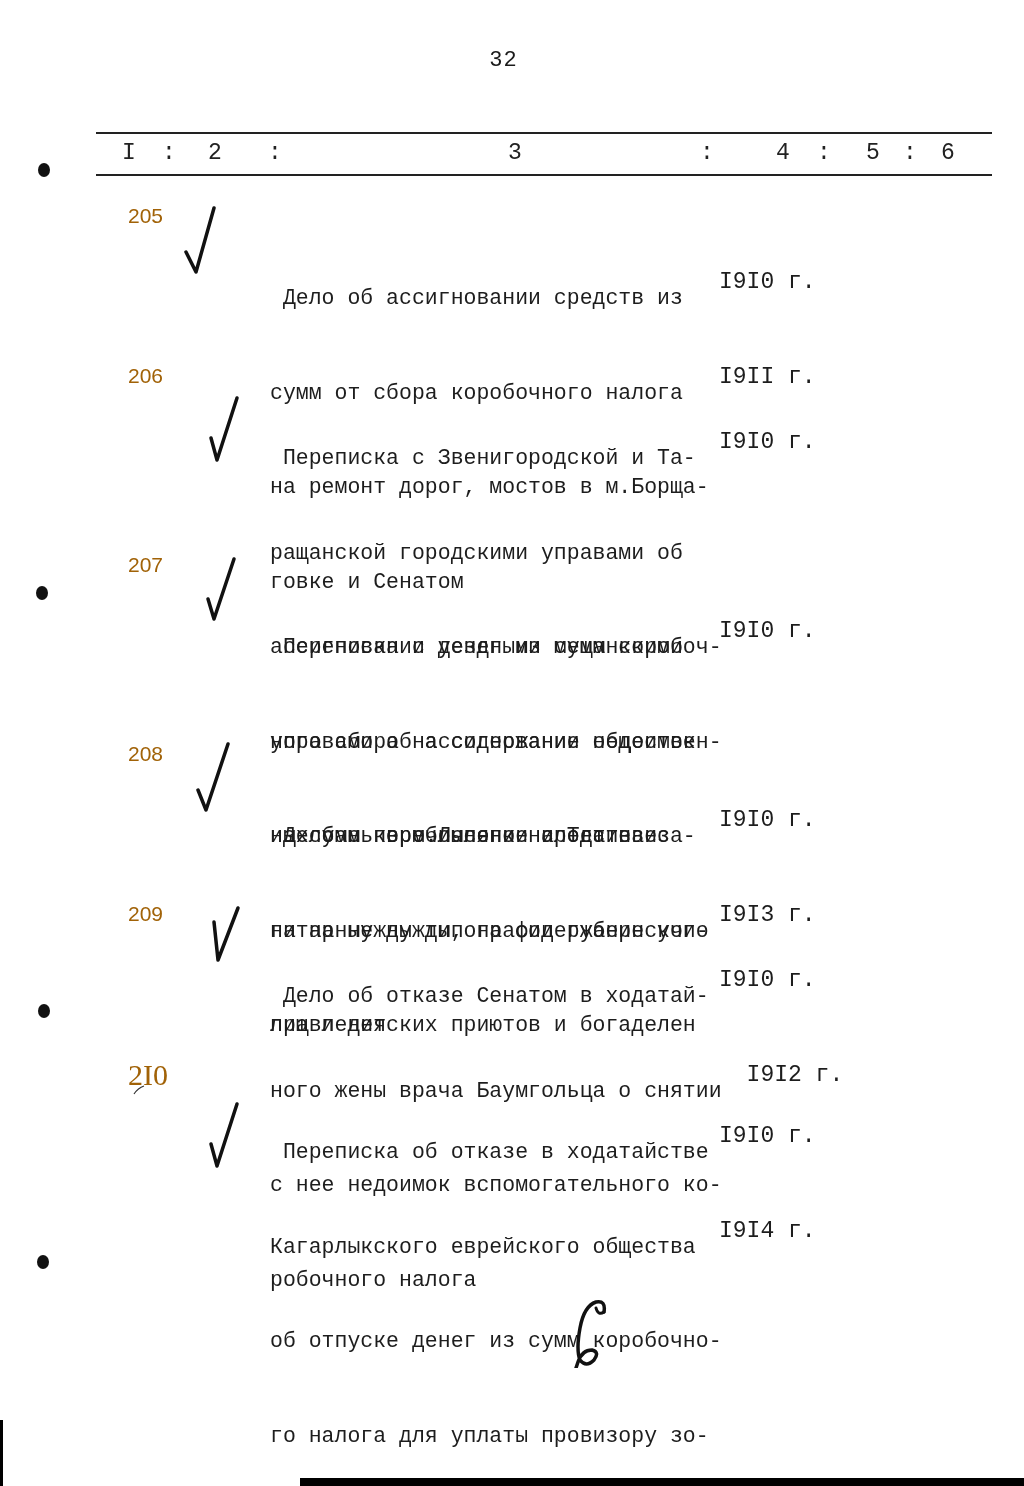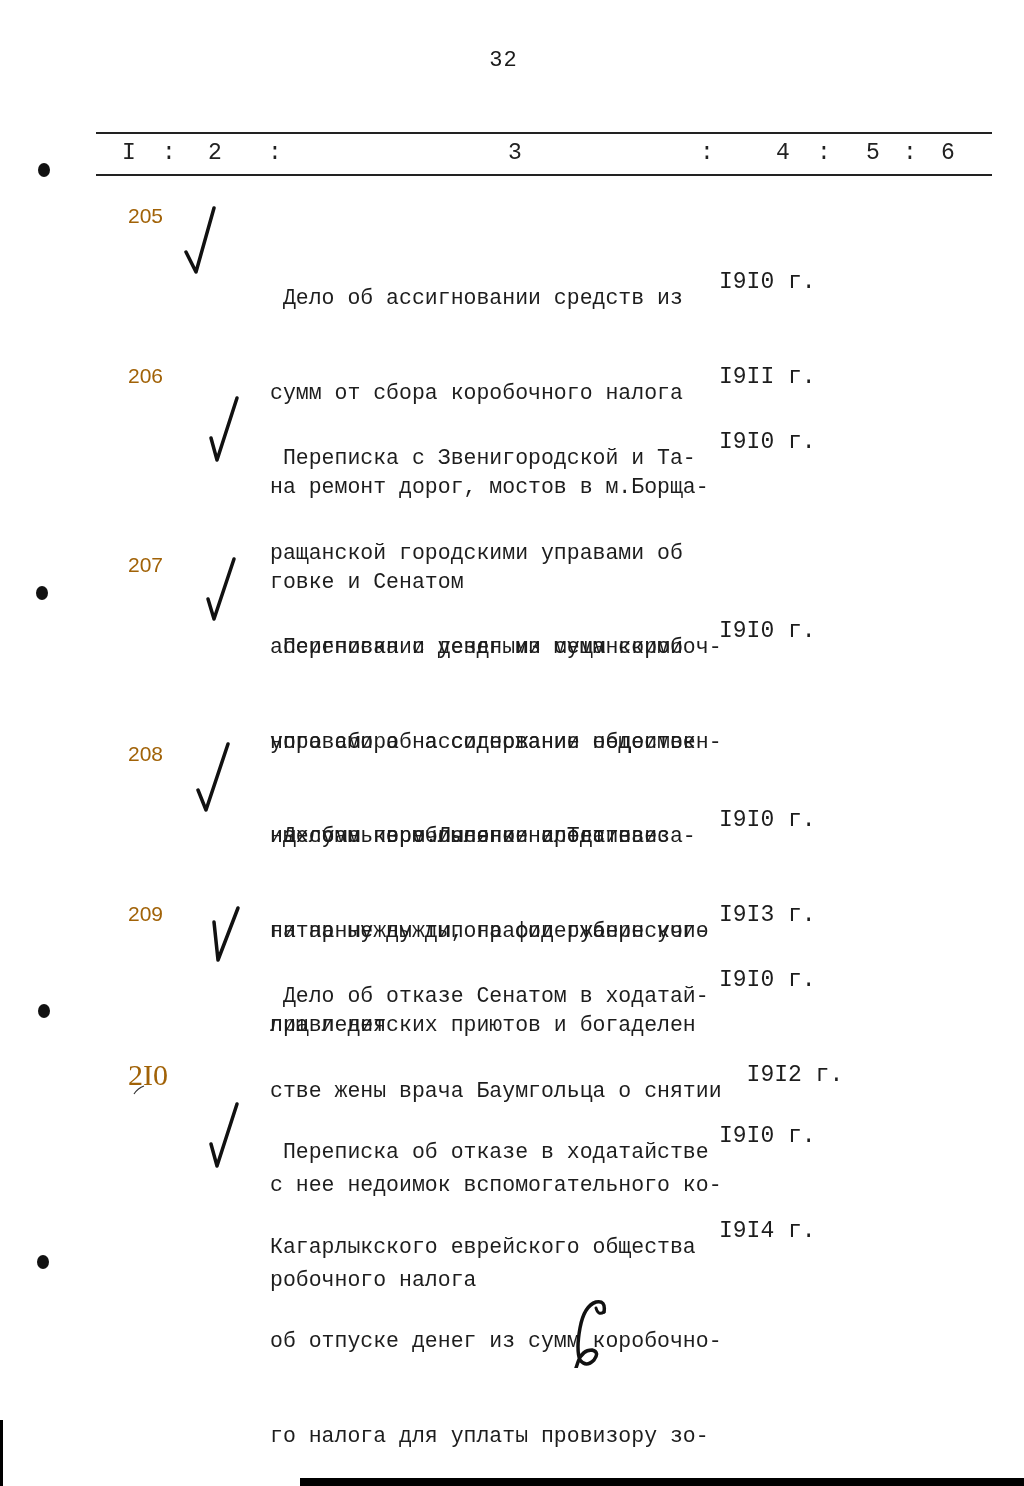--- a/index.html
+++ b/index.html
@@ -190,21 +190,21 @@
   </div>
 </div>
 
 <div class="entry" style="top:902px;">
   <span class="entry-num">209</span>
   <svg class="checkmark" style="left:210px; top:2px;" viewBox="0 0 40 70">
     <path d="M4 18 L8 56 L28 4" fill="none" stroke="#111" stroke-width="3.5" stroke-linecap="round" stroke-linejoin="round"></path>
   </svg>
   <div class="desc">
     <div> Дело об отказе Сенатом в ходатай-</div>
-    <div>стве жены врача Баумгольца о снятии</div>
+    <div>ного жены врача Баумгольца о снятии</div>
     <div>с нее недоимок вспомогательного ко-</div>
     <div>робочного налога</div>
   </div>
   <div class="dates">
     <div>I9I0 г.</div>
     <div>  I9I2 г.</div>
   </div>
 </div>
 
 <div class="entry" style="top:1058px;">

